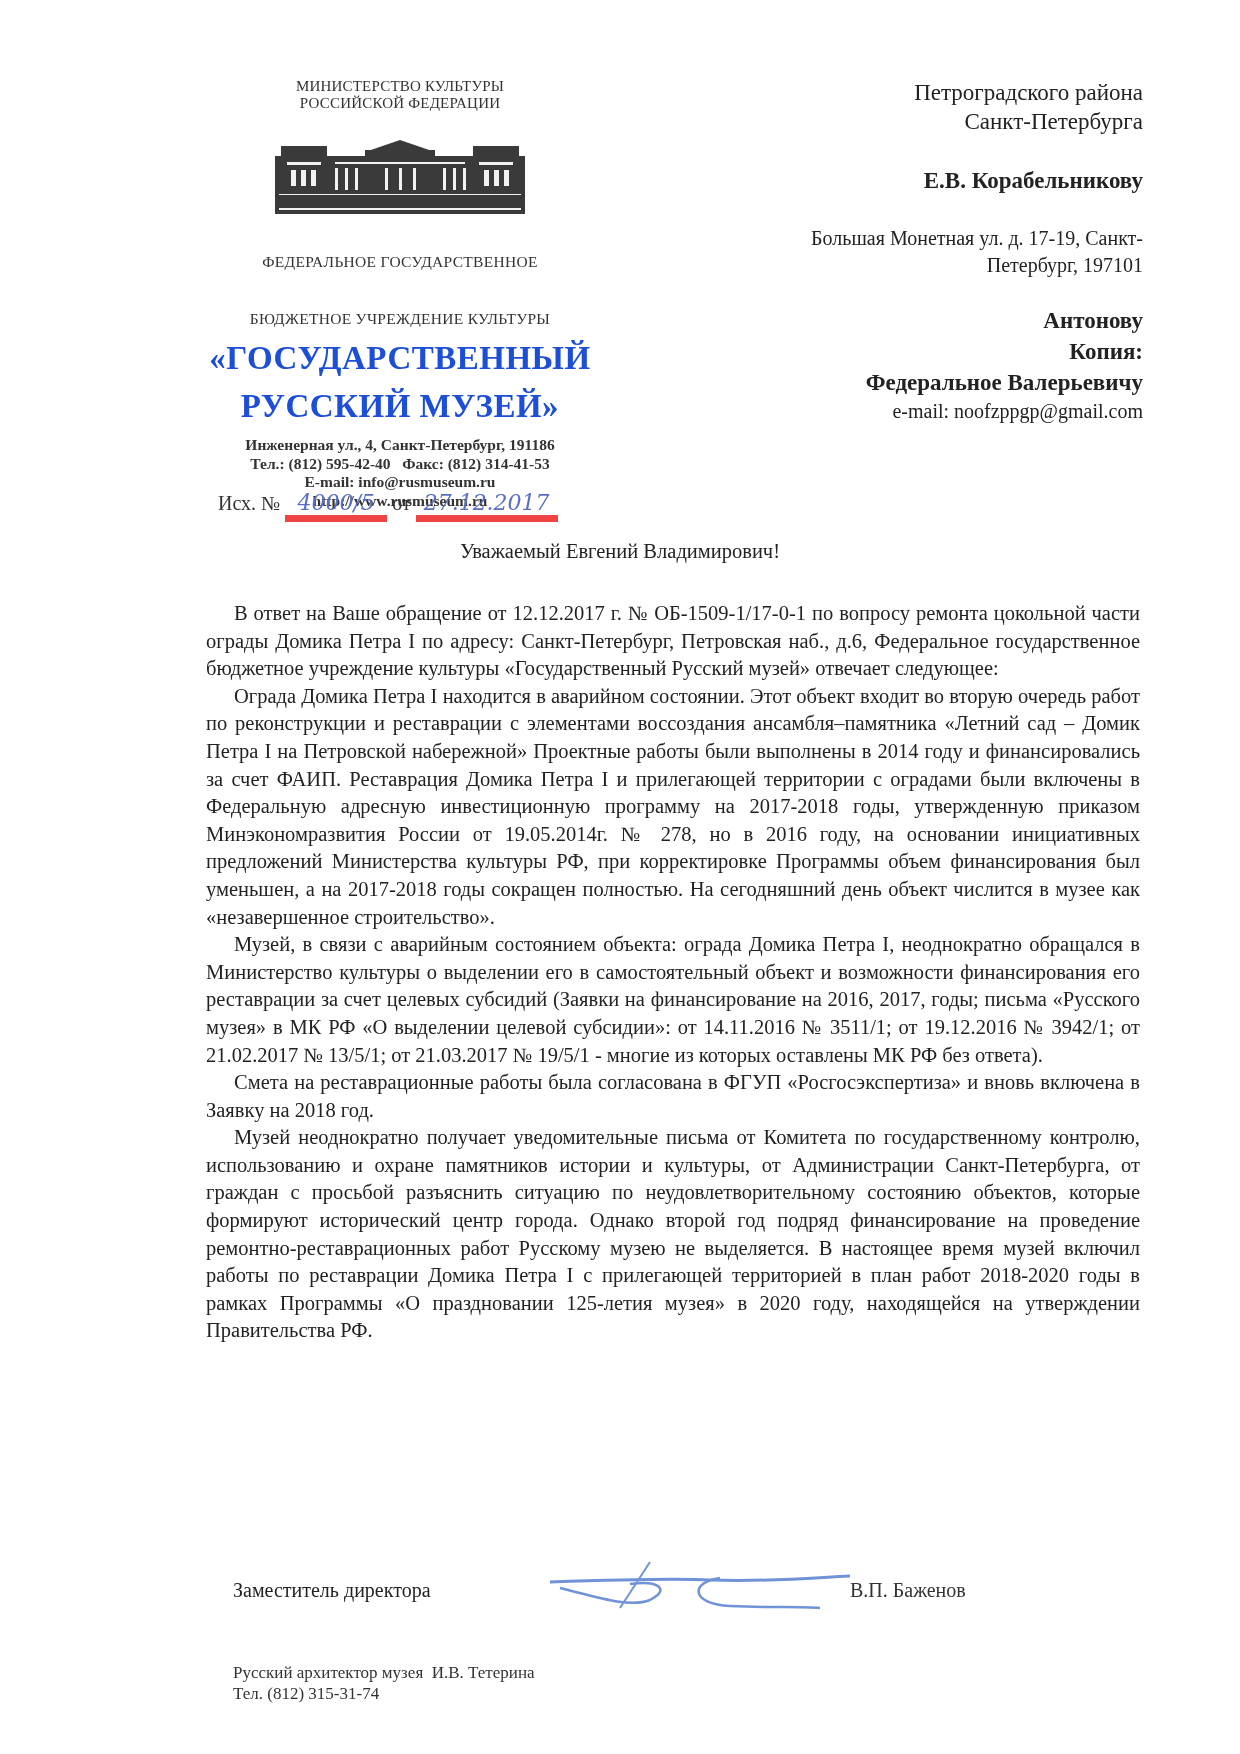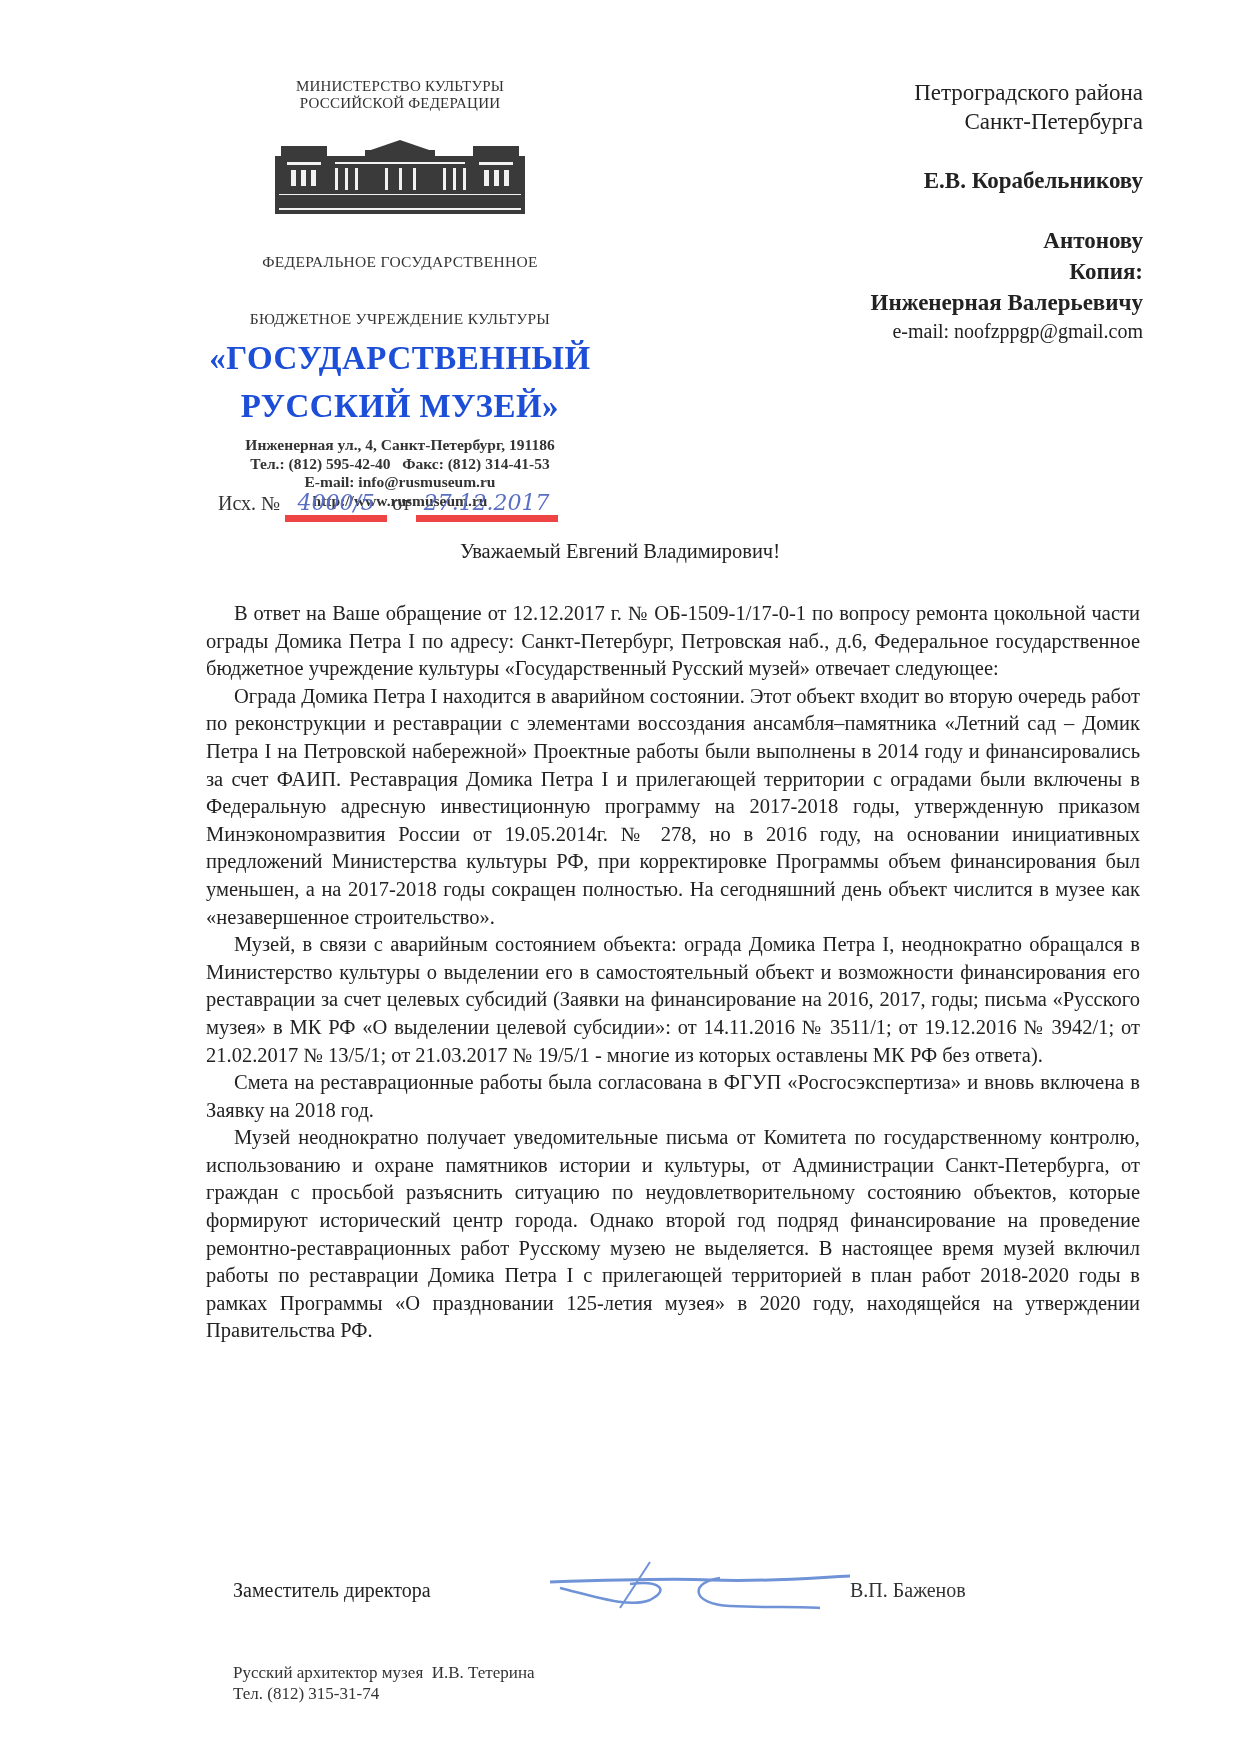--- a/index.html
+++ b/index.html
@@ -93,25 +93,27 @@
   <span class="hand num">4000/5</span>
   <span>от</span>
   <span class="hand date">27.12.2017</span>
 </div>
 
 <div class="abs addressee">
   <div>Петроградского района</div>
   <div>Санкт-Петербурга</div>
   <div class="addr-name">Е.В. Корабельникову</div>
   <div class="addr-street">
+    <div>Большая Монетная ул. д. 17-19, Санкт-</div>
+    <div>Петербург, 197101</div>
   </div>
   <div class="copy-block">
     <div class="copy-bold">Антонову</div>
     <div class="copy-bold">Копия:</div>
-    <div class="copy-bold">Инженерная Валерьевичу</div>
+    <div class="copy-bold">Федеральное Валерьевичу</div>
     <div class="copy-email">e-mail: noofzppgp@gmail.com</div>
   </div>
 </div>
 
 <div class="abs salutation">Уважаемый Евгений Владимирович!</div>
 
 <div class="abs body-text">
   <p>В ответ на Ваше обращение от 12.12.2017 г. № ОБ-1509-1/17-0-1 по вопросу ремонта цокольной части ограды Домика Петра I по адресу: Санкт-Петербург, Петровская наб., д.6, Федеральное государственное бюджетное учреждение культуры «Государственный Русский музей» отвечает следующее:</p>
   <p>Ограда Домика Петра I находится в аварийном состоянии. Этот объект входит во вторую очередь работ по реконструкции и реставрации с элементами воссоздания ансамбля–памятника «Летний сад – Домик Петра I на Петровской набережной» Проектные работы были выполнены в 2014 году и финансировались за счет ФАИП. Реставрация Домика Петра I и прилегающей территории с оградами были включены в Федеральную адресную инвестиционную программу на 2017-2018 годы, утвержденную приказом Минэкономразвития России от 19.05.2014г. № 278, но в 2016 году, на основании инициативных предложений Министерства культуры РФ, при корректировке Программы объем финансирования был уменьшен, а на 2017-2018 годы сокращен полностью. На сегодняшний день объект числится в музее как «незавершенное строительство».</p>
   <p>Музей, в связи с аварийным состоянием объекта: ограда Домика Петра I, неоднократно обращался в Министерство культуры о выделении его в самостоятельный объект и возможности финансирования его реставрации за счет целевых субсидий (Заявки на финансирование на 2016, 2017, годы; письма «Русского музея» в МК РФ «О выделении целевой субсидии»: от 14.11.2016 № 3511/1; от 19.12.2016 № 3942/1; от 21.02.2017 № 13/5/1; от 21.03.2017 № 19/5/1 - многие из которых оставлены МК РФ без ответа).</p>

